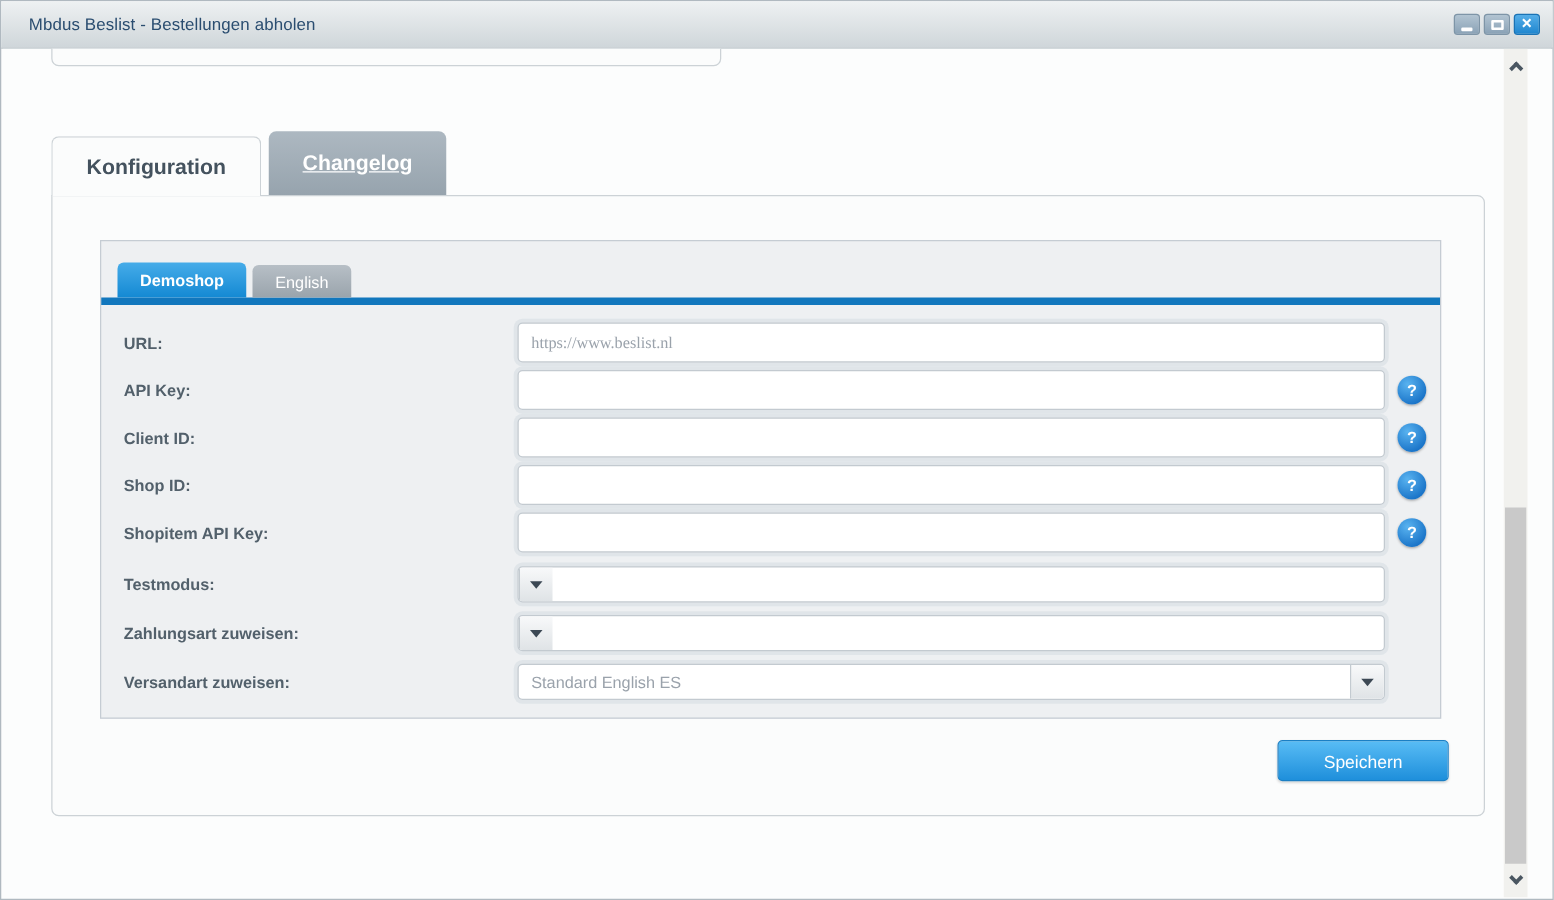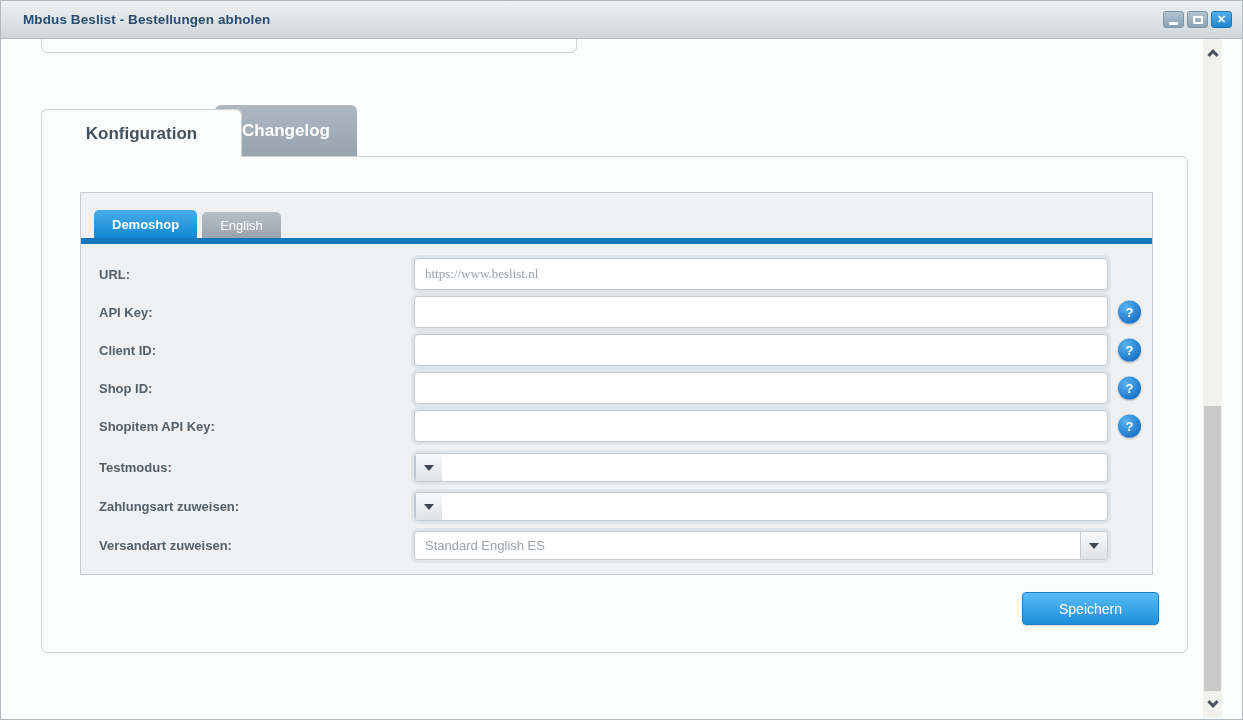--- a/index.html
+++ b/index.html
@@ -4,44 +4,44 @@
 <style>
   * { margin:0; padding:0; box-sizing:border-box; }
   html,body { width:1243px; height:720px; overflow:hidden; background:#fff;
               font-family:"Liberation Sans", sans-serif; }
   .window { position:absolute; inset:0; border:1px solid #b0b9c0; background:#fcfdfd; }
 
   
   .titlebar { position:absolute; top:0; left:0; right:0; height:38px;
     background:linear-gradient(#eef1f2,#cfd6da); border-bottom:1px solid #b3bcc1;
     display:flex; align-items:center; padding:0 10px 0 22px; }
-  .title { font-weight:bold; font-size:13.5px; color:#2a4d70; letter-spacing:.1px; }
+  .title { font-weight:normal; font-size:13.5px; color:#2a4d70; letter-spacing:.1px; }
   .win-controls { margin-left:auto; display:flex; gap:3px; }
   .winbtn { width:21px; height:17px; border-radius:3px; display:flex;
     align-items:center; justify-content:center; cursor:pointer; }
   .winbtn.min, .winbtn.max { background:linear-gradient(#b2c4d2,#8aa2b6); border:1px solid #7e95a7; }
   .winbtn.close { background:linear-gradient(#55aee8,#1f86cf); border:1px solid #1a73b5; }
   .glyph-min { width:9px; height:3px; background:#fff; border-radius:1px; margin-top:8px; }
   .glyph-max { width:10px; height:8px; border:2px solid #fff; border-radius:1px; }
   .glyph-close { color:#fff; font-weight:bold; font-size:11px; line-height:1; }
 
   
   .content { position:absolute; top:38px; left:1px; right:1px; bottom:1px;
     background:#fcfdfd; overflow:hidden; }
 
   .partial-box { position:absolute; left:39px; top:-14px; width:536px; height:28px;
     background:#fbfcfc; border:1px solid #ccd2d6; border-radius:0 0 6px 6px; }
 
   
   .main-tab { position:absolute; display:flex; align-items:center; justify-content:center;
     font-size:17px; font-weight:600; border-radius:6px 6px 0 0; cursor:pointer; }
-  .main-tab.active { left:39px; top:70px; width:201px; height:48px; background:#fbfcfc;
+  .main-tab.active { left:39px; top:70px; width:168px; height:48px; background:#fbfcfc;
     border:1px solid #ccd2d6; border-bottom:none; color:#44525e; z-index:3; }
   .main-tab.inactive { left:213px; top:66px; width:142px; height:52px;
-    background:linear-gradient(#adb8c1,#96a3ad); color:#fff; z-index:1; }
+    background:linear-gradient(#adb8c1,#96a3ad); color:#fff; z-index:1;text-decoration:underline; }
 
   
   .panel { position:absolute; left:39px; top:117px; width:1147px; height:497px;
     background:#fbfcfc; border:1px solid #ccd2d6; border-radius:0 6px 6px 6px; z-index:2; }
 
   
   .inner-panel { position:absolute; left:38px; top:35px; width:1073px; height:383px;
     background:#eef0f2; border:1px solid #c5ccd3; }
   .shop-tabs { position:absolute; left:13px; top:17px; display:flex; gap:5px; align-items:flex-end; z-index:2; }
   .shop-tab { border-radius:5px 5px 0 0; color:#fff; font-size:13px; padding:0 18px;

